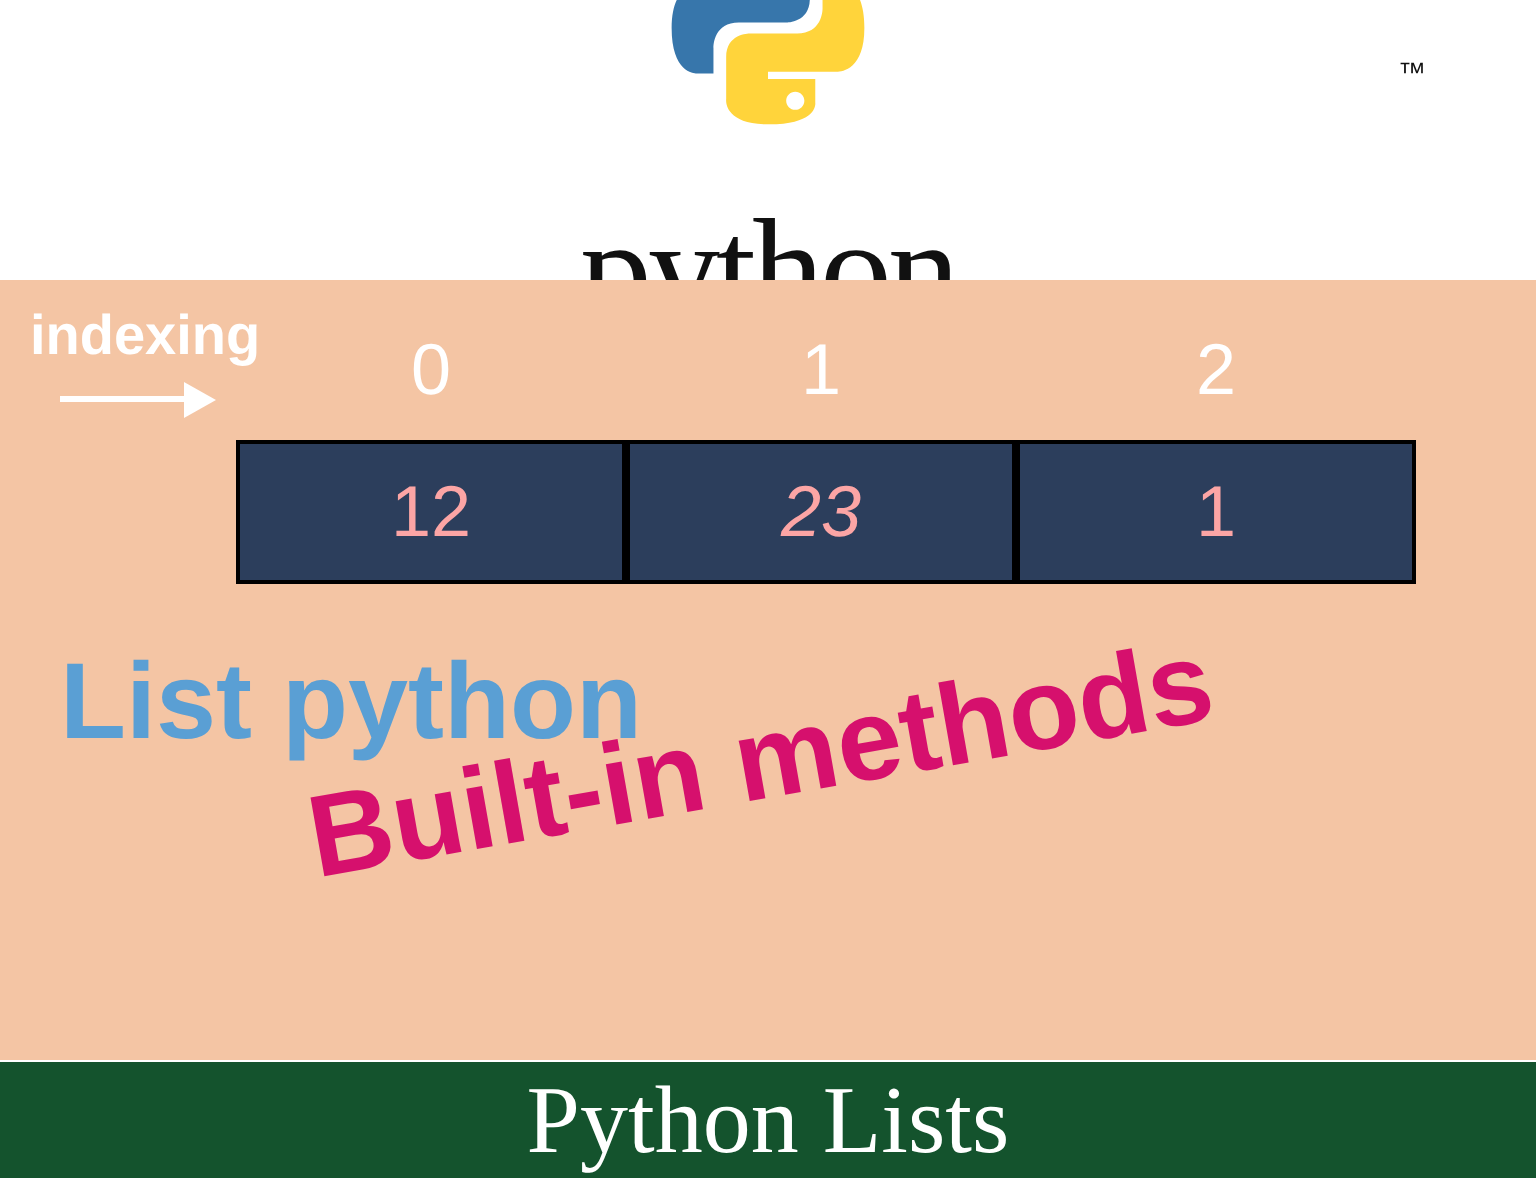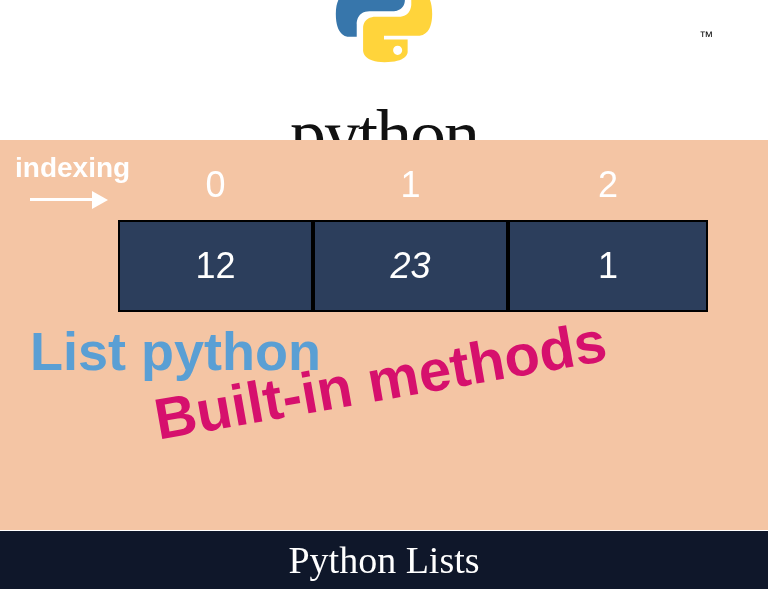--- a/index.html
+++ b/index.html
@@ -100,26 +100,26 @@
     .idx-2 { width: 200px; }
     .cells {
       position: absolute;
       top: 80px;
       left: 118px;
       display: flex;
     }
     .cell {
       background: #2c3e5c;
       border: 2px solid #000;
-      color: #ffffff;
+      color: #fca5a5;
       font-size: 36px;
       display: flex;
       align-items: center;
       justify-content: center;
-      height: 92px;
+      height: 72px;
     }
     .cell-0 { width: 195px; }
     .cell-1 { width: 195px; font-style: italic; }
     .cell-2 { width: 200px; }
     .list-items {
       position: absolute;
       top: 180px;
       left: 30px;
       color: #5a9fd4;
       font-size: 54px;
@@ -131,23 +131,23 @@
       left: 155px;
       color: #d6106d;
       font-size: 58px;
       font-weight: bold;
       transform: rotate(-10deg);
       transform-origin: left center;
     }
     .footer {
       width: 100%;
       height: 58px;
-      background: #0f172a;
+      background: #14532d;
       color: #fff;
-      font-size: 38px;
+      font-size: 48px;
       font-family: Georgia, 'Times New Roman', serif;
       display: flex;
       align-items: center;
       justify-content: center;
       position: absolute;
       bottom: 0;
     }
   </style>
 </head>
 <body>

